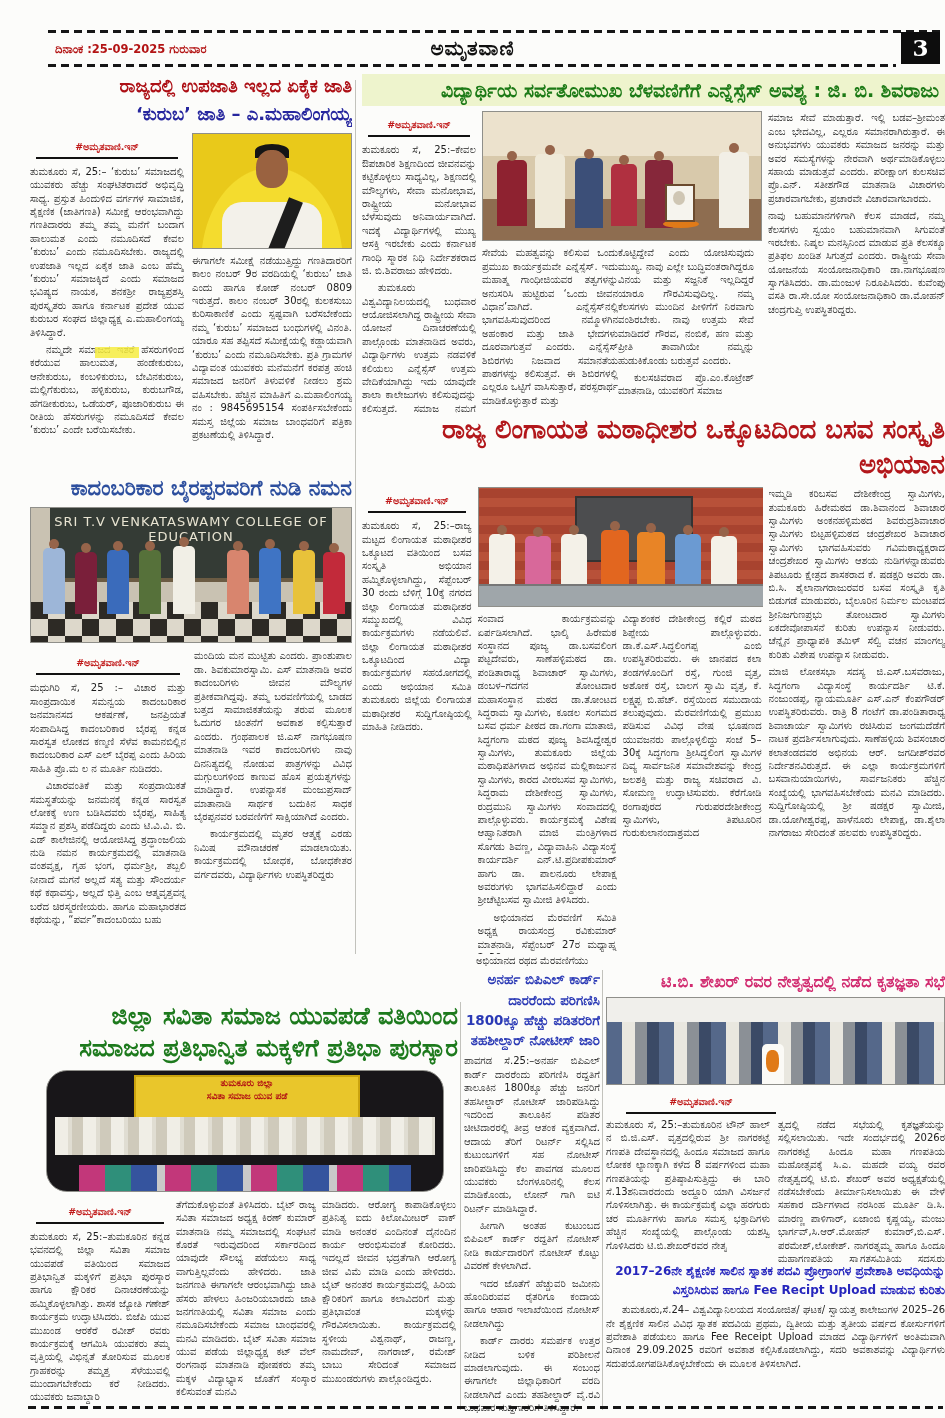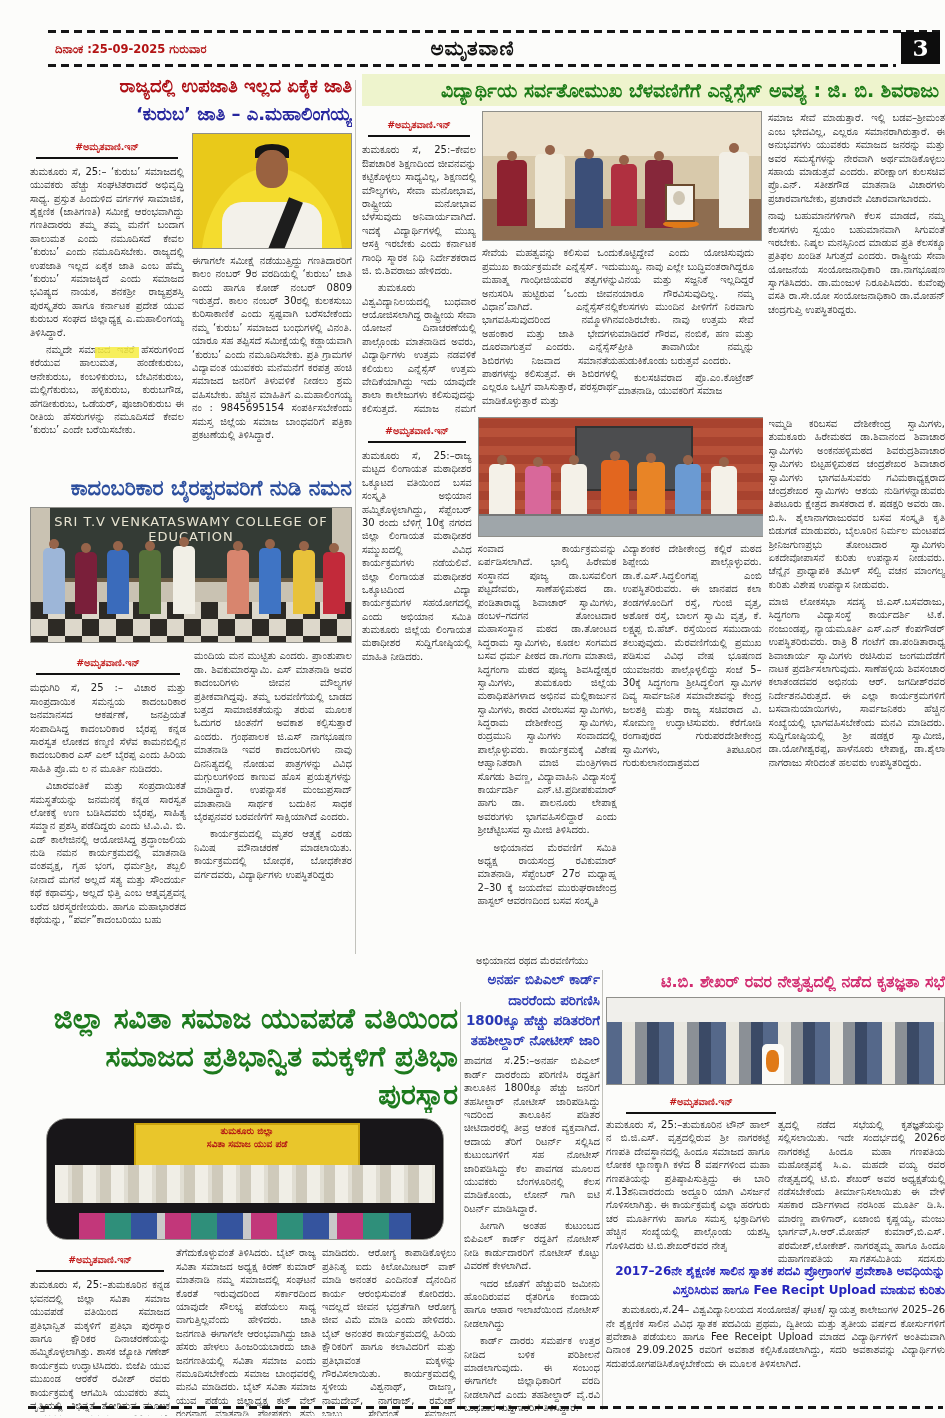--- a/index.html
+++ b/index.html
@@ -20,21 +20,21 @@
       word-break:break-word;color:#1c1c1c;}
   p.ind{text-indent:16px;}
   .tagblock{border-bottom:2px solid #111;padding-bottom:3px;margin:2px 6px 6px 6px;text-align:center;}
   .tagtext{color:#c01818;font-size:9.5px;font-weight:bold;}
   .hl{font-weight:bold;text-align:right;word-break:break-word;overflow:hidden;}
   .hl-a1{color:#ad1016;font-size:18px;line-height:1.55;}
   .hl-a2{color:#26269e;font-size:18px;line-height:1.5;}
   .hl-b{background:#eef4cd;color:#1c7a16;font-size:19px;line-height:1.6;padding:1px 6px;}
   .hl-c{color:#b2171b;font-size:26px;line-height:1.35;}
   .hl-d{color:#2d4f9e;font-size:21px;line-height:1.4;}
-  .hl-e{color:#1d7a1d;font-size:28px;line-height:1.35;}
+  .hl-e{color:#1d7a1d;font-size:24px;line-height:1.35;}
   .hl-f{color:#2a39b5;font-size:13.5px;line-height:1.5;}
   .hl-g{color:#d12a6f;font-size:16px;line-height:1.5;}
   .hl-h{color:#2626bd;font-size:12px;line-height:1.55;}
   .vrule{position:absolute;width:1px;background:#c2c2bc;}
   .photo{position:relative;overflow:hidden;border:1px solid #8f8f8a;background:#b9ab99;}
   .fig{position:absolute;border-radius:5px 5px 0 0;}
   .fig::before{content:"";position:absolute;top:-9px;left:50%;margin-left:-5px;width:10px;height:10px;
                border-radius:50%;background:#96644a;}
   
   .ph-kuruba{background:radial-gradient(90px 120px at 50% 112%,#fffbe2 0 42%,#f4dc2e 43% 78%,#e9c91a 79% 100%);}
@@ -139,20 +139,21 @@
         </div>
       </div>
       <div class="col" style="width:177px;">
         <p class="t">ಸಮಾಜ ಸೇವೆ ಮಾಡುತ್ತಾರೆ. ಇಲ್ಲಿ ಬಡವ–ಶ್ರೀಮಂತ ಎಂಬ ಭೇದವಿಲ್ಲ, ಎಲ್ಲರೂ ಸಮಾನರಾಗಿರುತ್ತಾರೆ. ಈ ಅನುಭವಗಳು ಯುವಕರು ಸಮಾಜದ ಜನರನ್ನು ಮತ್ತು ಅವರ ಸಮಸ್ಯೆಗಳನ್ನು ನೇರವಾಗಿ ಅರ್ಥಮಾಡಿಕೊಳ್ಳಲು ಸಹಾಯ ಮಾಡುತ್ತವೆ ಎಂದರು. ಪರೀಕ್ಷಾಂಗ ಕುಲಸಚಿವ ಪ್ರೊ.ಎನ್. ಸತೀಶಗೌಡ ಮಾತನಾಡಿ ವಿಚಾರಗಳು ಪ್ರಚಾರವಾಗಬೇಕು, ಪ್ರಚಾರವೇ ವಿಚಾರವಾಗಬಾರದು.</p>
         <p class="t">ನಾವು ಬಹುಮಾನಗಳಿಗಾಗಿ ಕೆಲಸ ಮಾಡದೆ, ನಮ್ಮ ಕೆಲಸಗಳು ಸ್ವಯಂ ಬಹುಮಾನವಾಗಿ ಸಿಗುವಂತೆ ಇರಬೇಕು. ನಿಷ್ಕಲ ಮನಸ್ಸಿನಿಂದ ಮಾಡುವ ಪ್ರತಿ ಕೆಲಸಕ್ಕೂ ಪ್ರತಿಫಲ ಖಂಡಿತ ಸಿಗುತ್ತದೆ ಎಂದರು. ರಾಷ್ಟ್ರೀಯ ಸೇವಾ ಯೋಜನೆಯ ಸಂಯೋಜನಾಧಿಕಾರಿ ಡಾ.ನಾಗಭೂಷಣ ಸ್ವಾಗತಿಸಿದರು. ಡಾ.ಮಂಜುಳ ನಿರೂಪಿಸಿದರು. ಕುವೆಂಪು ವಸತಿ ರಾ.ಸೇ.ಯೋ ಸಂಯೋಜನಾಧಿಕಾರಿ ಡಾ.ಮೋಹನ್ ಚಂದ್ರಗುಪ್ತಿ ಉಪಸ್ಥಿತರಿದ್ದರು.</p>
       </div>
     </div>
   </section>
 
   <section style="left:362px;top:412px;width:583px;height:542px;">
+    <div class="hl hl-c">ರಾಜ್ಯ ಲಿಂಗಾಯತ ಮಠಾಧೀಶರ ಒಕ್ಕೂಟದಿಂದ ಬಸವ ಸಂಸ್ಕೃತಿ ಅಭಿಯಾನ</div>
     <div class="row" style="margin-top:5px;">
       <div class="col" style="width:110px;margin-right:6px;">
         <div class="tagblock"><span class="tagtext">#ಅಮೃತವಾಣಿ.ಇನ್</span></div>
         <p class="t">ತುಮಕೂರು ಸೆ, 25:–ರಾಜ್ಯ ಮಟ್ಟದ ಲಿಂಗಾಯತ ಮಠಾಧೀಶರ ಒಕ್ಕೂಟದ ವತಿಯಿಂದ ಬಸವ ಸಂಸ್ಕೃತಿ ಅಭಿಯಾನ ಹಮ್ಮಿಕೊಳ್ಳಲಾಗಿದ್ದು, ಸೆಪ್ಟೆಂಬರ್ 30 ರಂದು ಬೆಳಿಗ್ಗೆ 10ಕ್ಕೆ ನಗರದ ಜಿಲ್ಲಾ ಲಿಂಗಾಯತ ಮಠಾಧೀಶರ ಸಮ್ಮುಖದಲ್ಲಿ ವಿವಿಧ ಕಾರ್ಯಕ್ರಮಗಳು ನಡೆಯಲಿವೆ. ಜಿಲ್ಲಾ ಲಿಂಗಾಯತ ಮಠಾಧೀಶರ ಒಕ್ಕೂಟದಿಂದ ವಿದ್ಯಾ ಕಾರ್ಯಕ್ರಮಗಳ ಸಹಯೋಗದಲ್ಲಿ ಎಂದು ಅಭಿಯಾನ ಸಮಿತಿ ತುಮಕೂರು ಜಿಲ್ಲೆಯ ಲಿಂಗಾಯತ ಮಠಾಧೀಶರ ಸುದ್ದಿಗೋಷ್ಠಿಯಲ್ಲಿ ಮಾಹಿತಿ ನೀಡಿದರು.</p>
       </div>
       <div class="col" style="width:286px;margin-right:6px;">
         <div class="photo ph-basava" style="width:284px;height:118px;">
           <span class="screen"></span>
           <span class="fig" style="left:10px;bottom:20px;width:26px;height:52px;background:#f4f1e8;"></span>
           <span class="fig" style="left:46px;bottom:20px;width:26px;height:50px;background:#d8689a;"></span>

